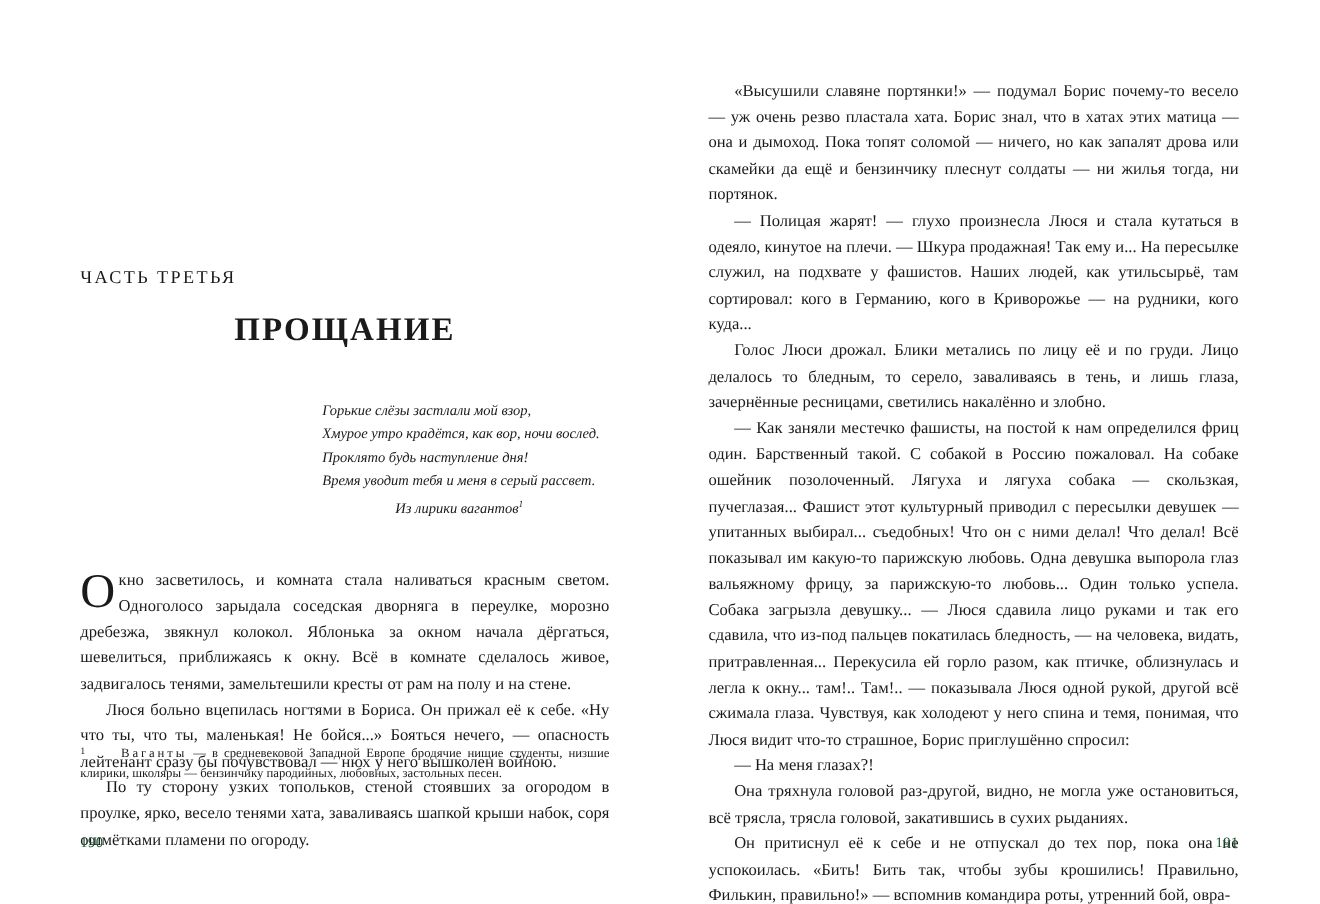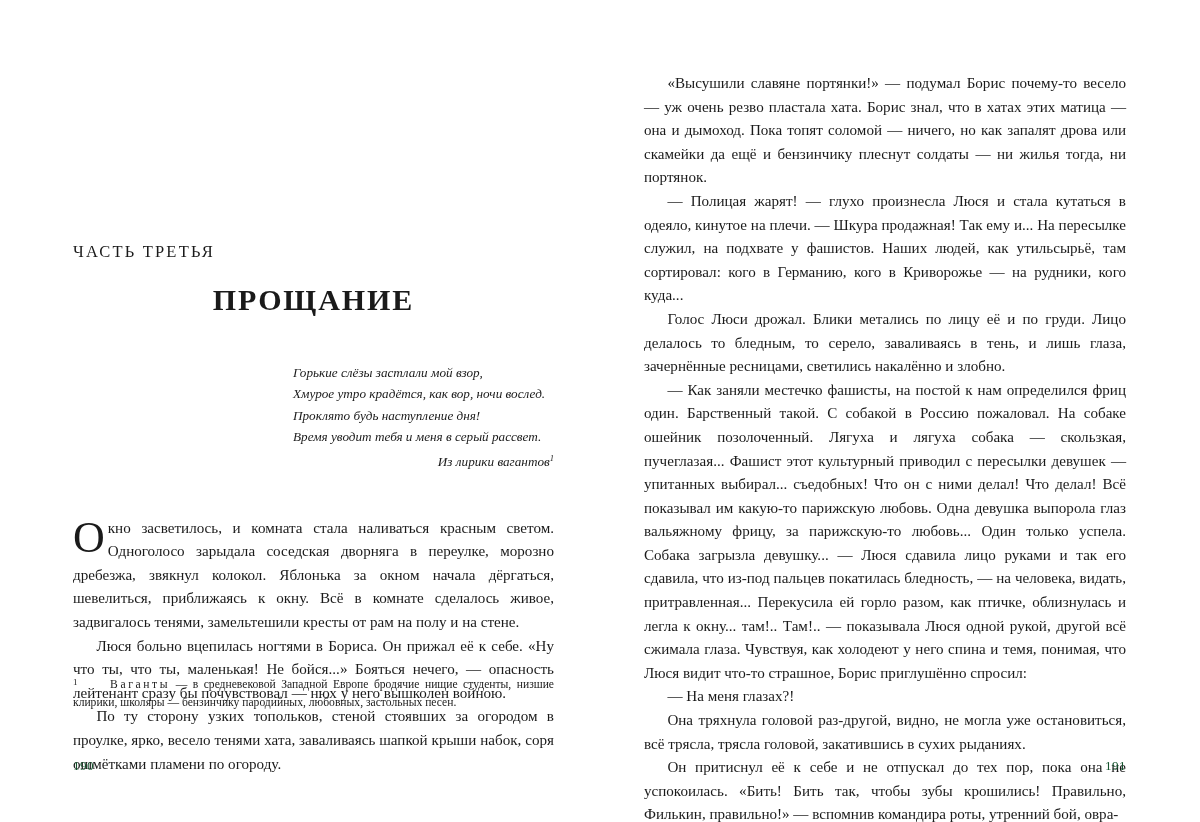--- a/index.html
+++ b/index.html
@@ -63,31 +63,31 @@
     font-weight: 700;
     letter-spacing: 1.9px;
     text-align: center;
     margin: 20px 0 0 0;
     text-transform: uppercase;
     line-height: 1.2;
   }
 
   
   .epigraph {
-    margin: 44px 0 0 0;
+    margin: 44px 12px 0 0;
     padding-left: 220px;
     font-style: italic;
     font-size: 13.2px;
     line-height: 1.62;
     font-family: "Liberation Serif", "DejaVu Serif", serif;
   }
   .epigraph .line { display: block; white-space: nowrap; }
   .epigraph .attrib {
     display: block;
-    text-align: right;
+    text-align: center;
     margin-top: 4px;
     padding-right: 0;
   }
   .epigraph .attrib sup {
     font-size: 8.5px;
     vertical-align: super;
     line-height: 0;
   }
 
   

